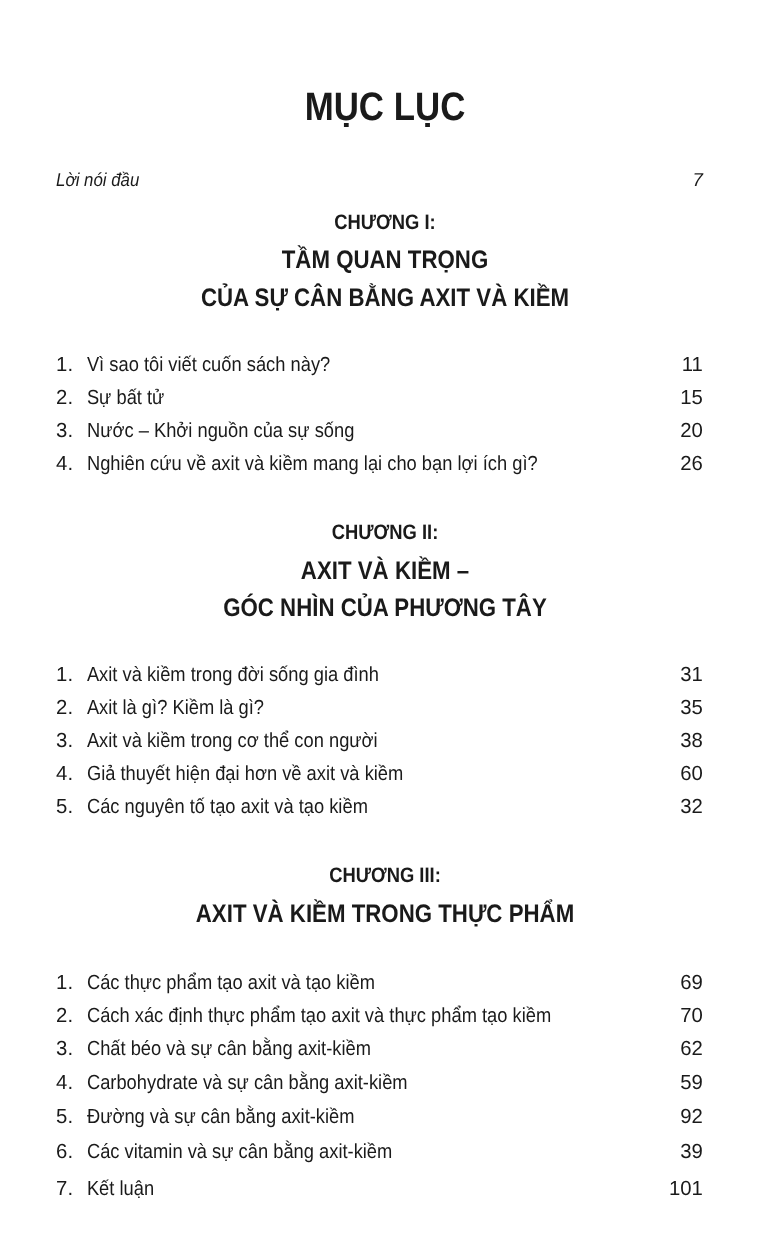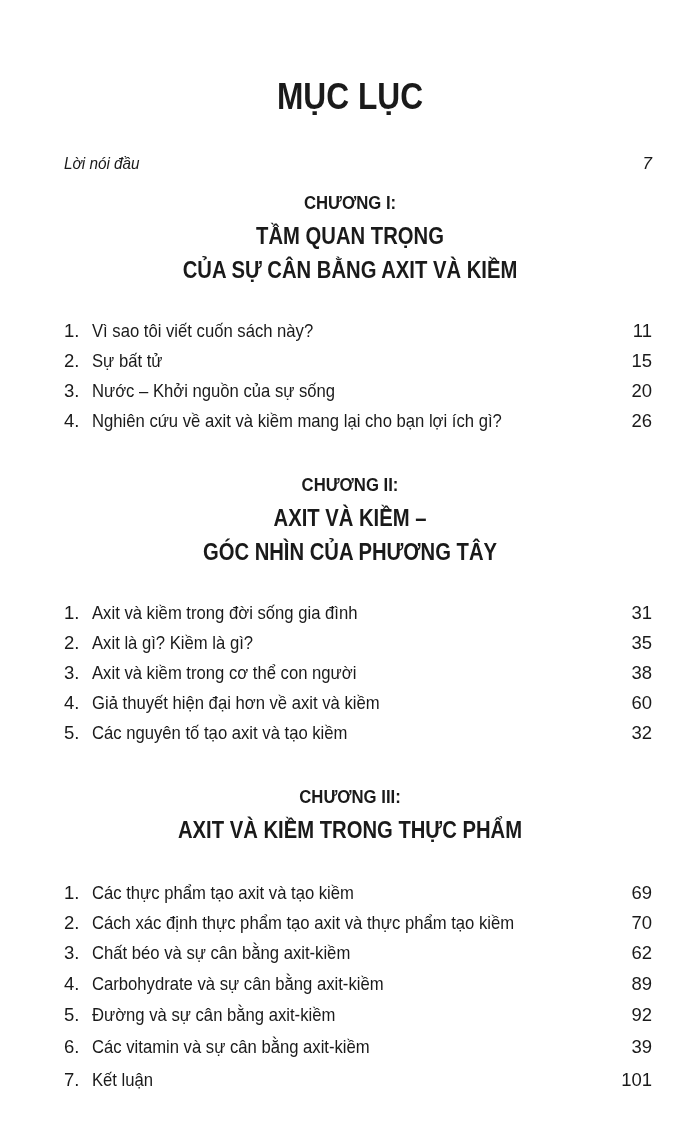--- a/index.html
+++ b/index.html
@@ -21,21 +21,21 @@
       top: 52px;
       text-align: center;
       font-size: 36px;
       font-weight: bold;
       letter-spacing: 0px;
       transform: scaleX(0.88);
       transform-origin: center;
     }
     .entry {
       position: absolute;
-      left: 64px;
+      left: 51px;
       width: 588px;
       height: 24px;
       font-size: 18.5px;
       line-height: 24px;
     }
     .entry .num {
       position: absolute;
       left: 0;
       width: 28px;
     }
@@ -163,21 +163,21 @@
     <span class="page">70</span>
   </div>
   <div class="entry" style="top:941px">
     <span class="num">3.</span>
     <span class="label">Chất béo và sự cân bằng axit-kiềm</span>
     <span class="page">62</span>
   </div>
   <div class="entry" style="top:972px">
     <span class="num">4.</span>
     <span class="label">Carbohydrate và sự cân bằng axit-kiềm</span>
-    <span class="page">89</span>
+    <span class="page">59</span>
   </div>
   <div class="entry" style="top:1003px">
     <span class="num">5.</span>
     <span class="label">Đường và sự cân bằng axit-kiềm</span>
     <span class="page">92</span>
   </div>
   <div class="entry" style="top:1035px">
     <span class="num">6.</span>
     <span class="label">Các vitamin và sự cân bằng axit-kiềm</span>
     <span class="page">39</span>

